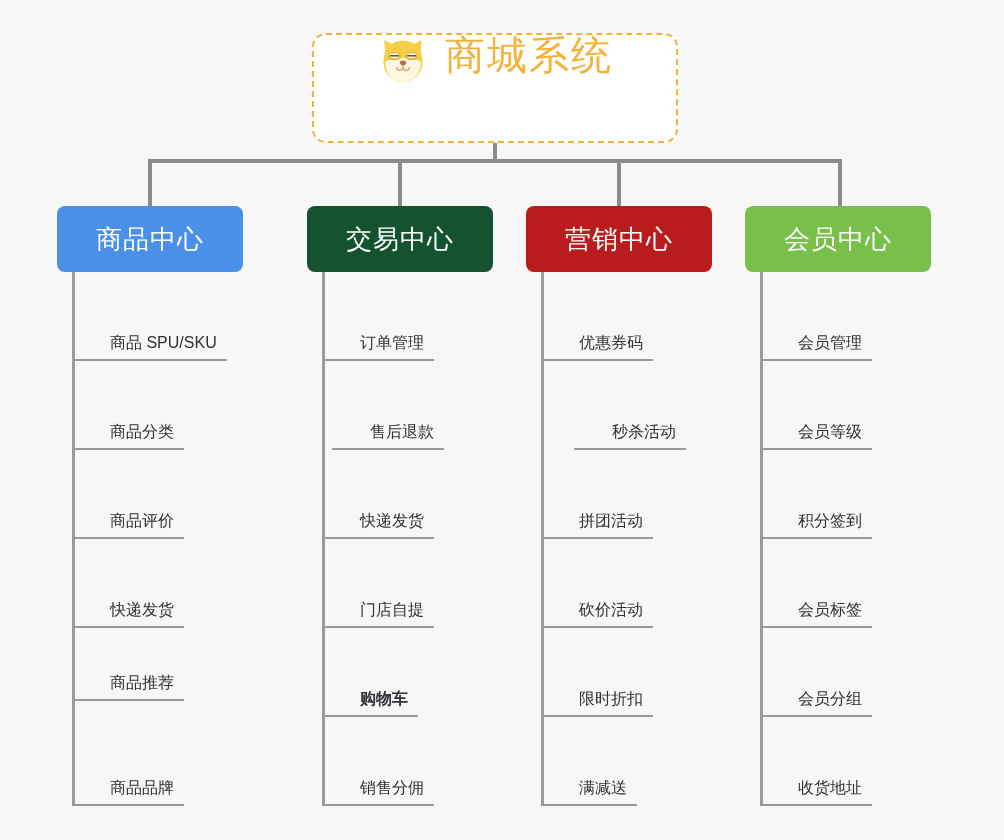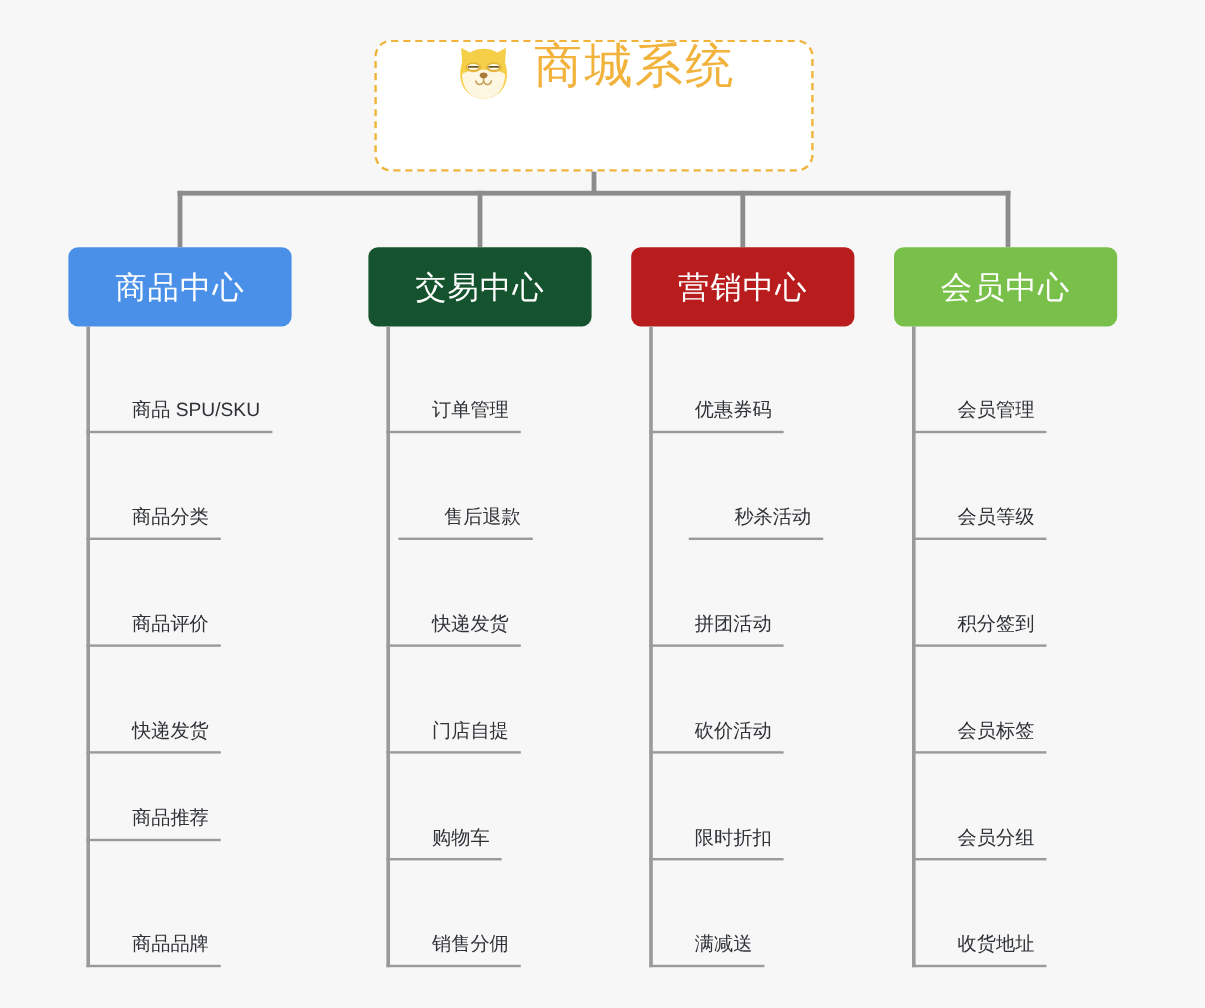--- a/index.html
+++ b/index.html
@@ -188,21 +188,21 @@
         </div>
         <div class="leaf" style="top: 89px; padding-left: 10px;">
           <div class="leaf-inner"><span class="leaf-text">售后退款</span></div>
         </div>
         <div class="leaf" style="top: 178px;">
           <div class="leaf-inner"><span class="leaf-text">快递发货</span></div>
         </div>
         <div class="leaf" style="top: 267px;">
           <div class="leaf-inner"><span class="leaf-text">门店自提</span></div>
         </div>
-        <div class="leaf" style="top: 356px;">
+        <div class="leaf" style="top: 356px; font-weight: bold;">
           <div class="leaf-inner"><span class="leaf-text">购物车</span></div>
         </div>
         <div class="leaf" style="top: 445px;">
           <div class="leaf-inner"><span class="leaf-text">销售分佣</span></div>
         </div>
       </div>
       <div class="cat-box" style="left: 526px; background: #b91c1c;">
         <span class="cat-label">营销中心</span>
       </div>
       <div class="branch" style="left: 541px;">

